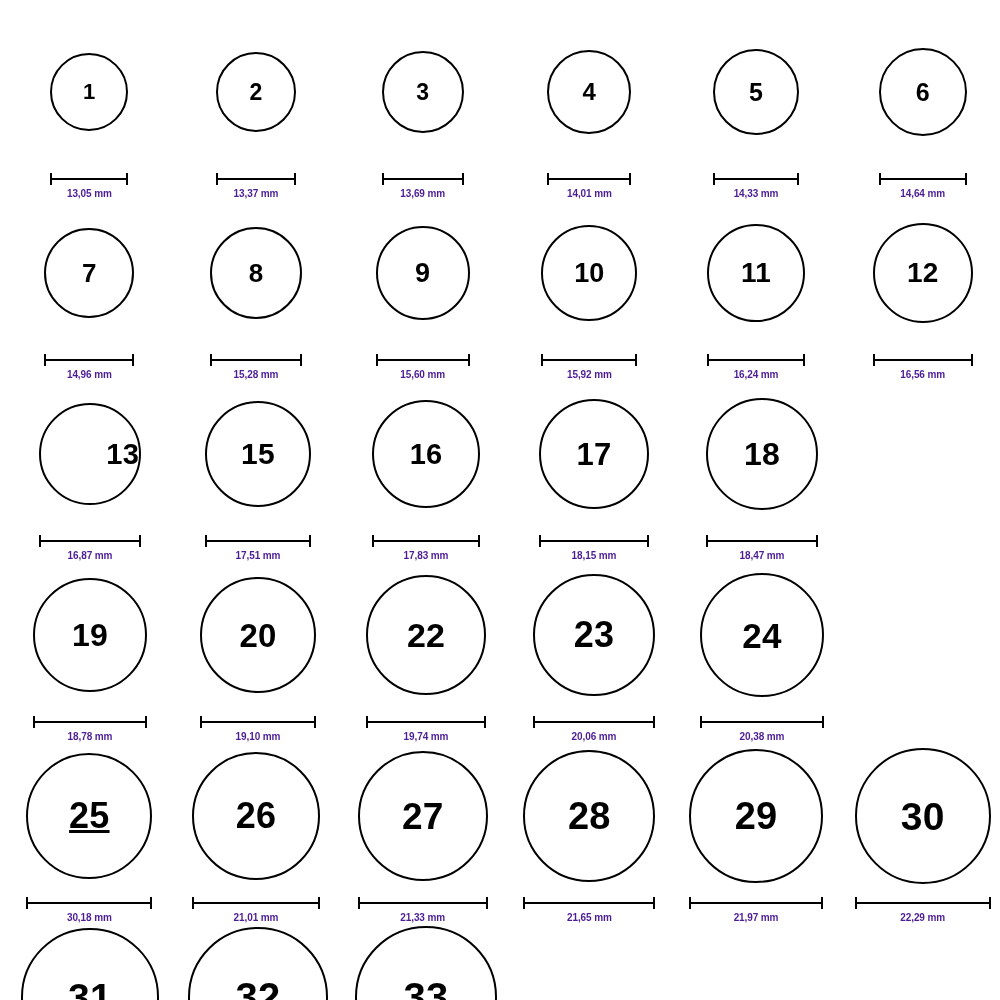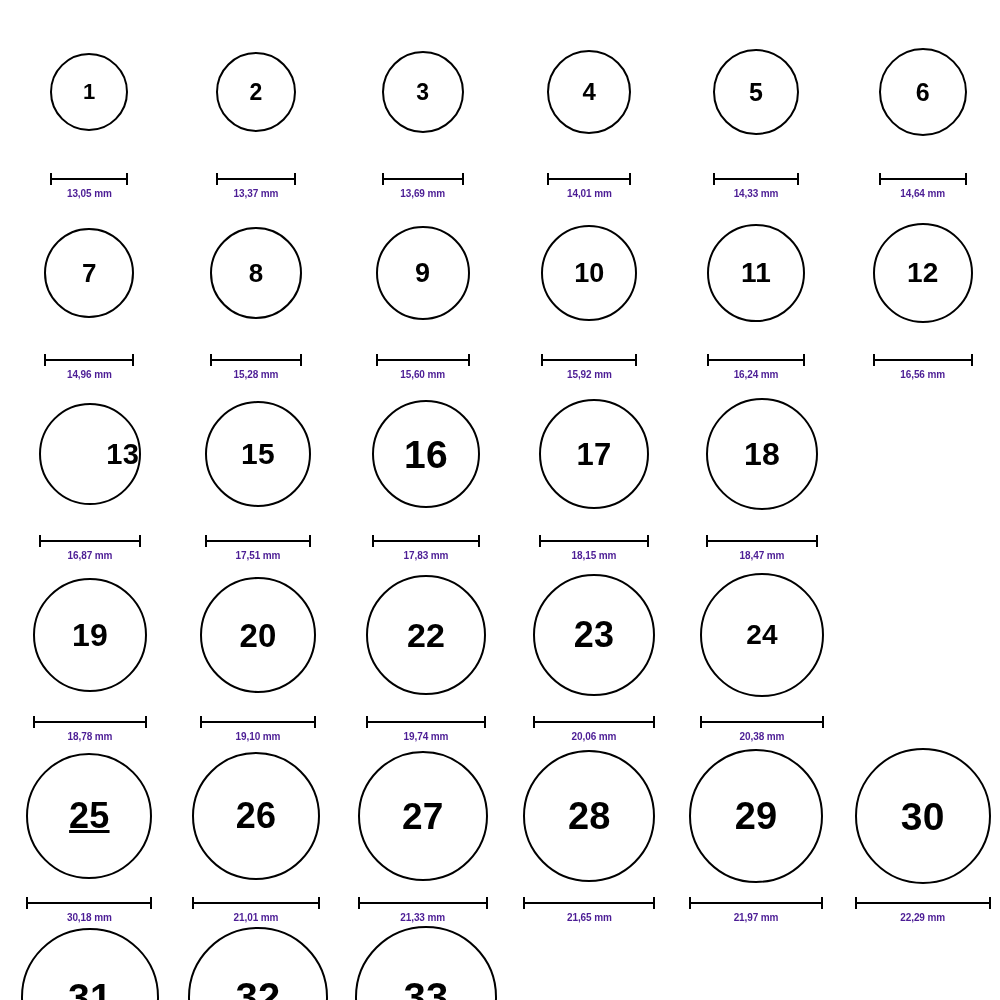--- a/index.html
+++ b/index.html
@@ -273,21 +273,21 @@
         <div class="measure" style="width: 106px;">
           <div class="bar"></div>
           <div class="cap left"></div>
           <div class="cap right"></div>
         </div>
         <div class="mm-label">17,51 mm</div>
       </div>
       <div class="ring-cell">
         <div class="circle-box" style="height: 148px;">
           <div class="ring-circle" style="width: 108px; height: 108px; border-color: rgb(0, 0, 0);">
-            <span class="ring-number" style="font-size: 39px;">16</span>
+            <span class="ring-number" style="font-size: 29px;">16</span>
           </div>
         </div>
         <div class="measure" style="width: 108px;">
           <div class="bar"></div>
           <div class="cap left"></div>
           <div class="cap right"></div>
         </div>
         <div class="mm-label">17,83 mm</div>
       </div>
       <div class="ring-cell">
@@ -366,21 +366,21 @@
         <div class="measure" style="width: 122px;">
           <div class="bar"></div>
           <div class="cap left"></div>
           <div class="cap right"></div>
         </div>
         <div class="mm-label">20,06 mm</div>
       </div>
       <div class="ring-cell">
         <div class="circle-box" style="height: 148px;">
           <div class="ring-circle" style="width: 124px; height: 124px; border-color: rgb(0, 0, 0);">
-            <span class="ring-number" style="font-size: 28px;">24</span>
+            <span class="ring-number" style="font-size: 35px;">24</span>
           </div>
         </div>
         <div class="measure" style="width: 124px;">
           <div class="bar"></div>
           <div class="cap left"></div>
           <div class="cap right"></div>
         </div>
         <div class="mm-label">20,38 mm</div>
       </div>
     </div>

